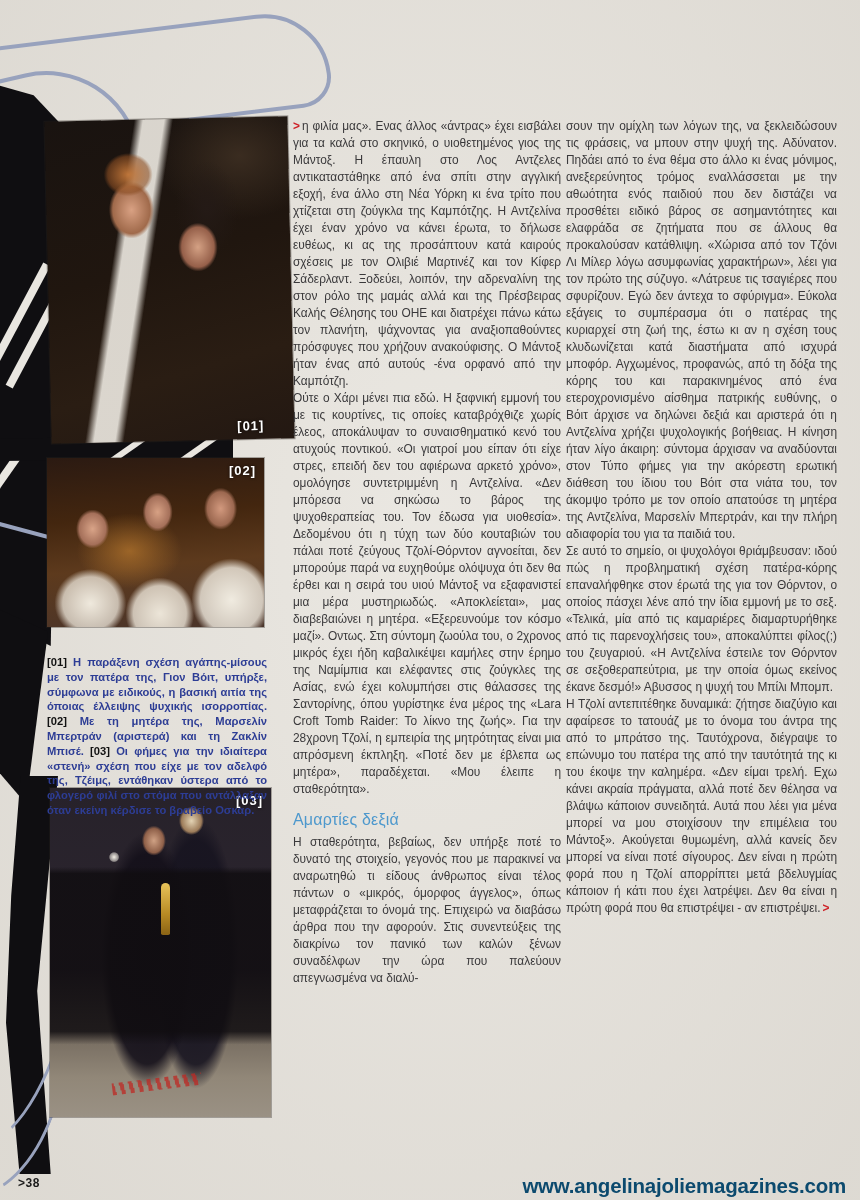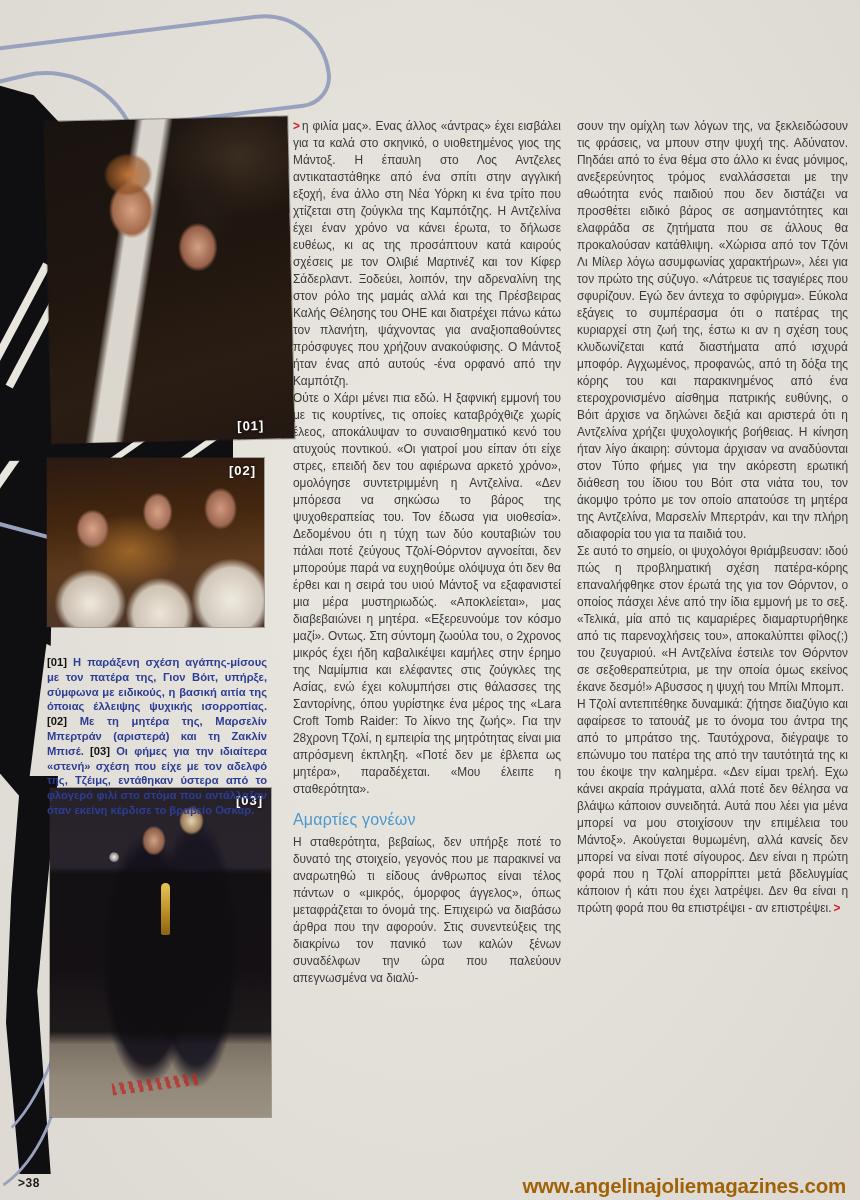--- a/index.html
+++ b/index.html
@@ -118,37 +118,37 @@
     color:#2d3d95; text-align:justify;margin-top:10px;
   }
   .cap-tag{ color:#121212; }
   
   .col{
     position:absolute; z-index:3; top:118px; width:268px;
     font-size:11.9px; line-height:17px; text-align:justify;
     color:#3a393b;
   }
   .col-1{ left:293px; }
-  .col-2{ left:566px; width:271px;margin-left:11px; }
+  .col-2{ left:566px; width:271px; }
   .col p{ margin:0; }
   .subhead{
     margin:13px 0 6px; font-size:16px; font-weight:500; color:#4d98cd;
     text-align:left; letter-spacing:0.2px;
   }
   .marker{ color:#ce2127; font-weight:bold; }
   .lead-marker{ margin-right:2px; }
   .end-marker{ margin-left:2px; }
   
   .page-number{
     position:absolute; z-index:3; left:18px; top:1176px;
     font-size:12px; font-weight:bold; color:#1c1c1c; letter-spacing:0.5px;
   }
   .website{
     position:absolute; z-index:3; right:14px; top:1174px;
-    font-size:20.5px; font-weight:bold; color:#a16207; letter-spacing:-0.2px;
+    font-size:20.5px; font-weight:bold; color:#0c4a6e; letter-spacing:-0.2px;
   }
 </style>
 </head>
 <body>
 
 <div class="page">
 
   <div class="decor">
     <div class="blue-outline-1"></div>
     <div class="blue-outline-2"></div>
@@ -176,21 +176,21 @@
   </div>
   <div class="photo photo3">
     <span class="photo-tag">[03]</span>
   </div>
 
   <p class="caption"><b class="cap-tag">[01]</b> <span>Η παράξενη σχέση αγάπης-μίσους με τον πατέρα της, Γιον Βόιτ, υπήρξε, σύμφωνα με ειδικούς, η βασική αιτία της όποιας έλλειψης ψυχικής ισορροπίας.</span> <b class="cap-tag">[02]</b> <span>Με τη μητέρα της, Μαρσελίν Μπερτράν (αριστερά) και τη Ζακλίν Μπισέ.</span> <b class="cap-tag">[03]</b> <span>Οι φήμες για την ιδιαίτερα «στενή» σχέση που είχε με τον αδελφό της, Τζέιμς, εντάθηκαν ύστερα από το φλογερό φιλί στο στόμα που αντάλλαξαν όταν εκείνη κέρδισε το βραβείο Οσκαρ.</span></p>
 
   <div class="col col-1">
     <p><span class="marker lead-marker">&gt;</span><span>η φιλία μας». Ενας άλλος «άντρας» έχει εισβάλει για τα καλά στο σκηνικό, ο υιοθετημένος γιος της Μάντοξ. Η έπαυλη στο Λος Αντζελες αντικαταστάθηκε από ένα σπίτι στην αγγλική εξοχή, ένα άλλο στη Νέα Υόρκη κι ένα τρίτο που χτίζεται στη ζούγκλα της Καμπότζης. Η Αντζελίνα έχει έναν χρόνο να κάνει έρωτα, το δήλωσε ευθέως, κι ας της προσάπτουν κατά καιρούς σχέσεις με τον Ολιβιέ Μαρτινέζ και τον Κίφερ Σάδερλαντ. Ξοδεύει, λοιπόν, την αδρεναλίνη της στον ρόλο της μαμάς αλλά και της Πρέσβειρας Καλής Θέλησης του ΟΗΕ και διατρέχει πάνω κάτω τον πλανήτη, ψάχνοντας για αναξιοπαθούντες πρόσφυγες που χρήζουν ανακούφισης. Ο Μάντοξ ήταν ένας από αυτούς -ένα ορφανό από την Καμπότζη.</span></p>
     <p>Ούτε ο Χάρι μένει πια εδώ. Η ξαφνική εμμονή του με τις κουρτίνες, τις οποίες καταβρόχθιζε χωρίς έλεος, αποκάλυψαν το συναισθηματικό κενό του ατυχούς ποντικού. «Οι γιατροί μου είπαν ότι είχε στρες, επειδή δεν του αφιέρωνα αρκετό χρόνο», ομολόγησε συντετριμμένη η Αντζελίνα. «Δεν μπόρεσα να σηκώσω το βάρος της ψυχοθεραπείας του. Τον έδωσα για υιοθεσία». Δεδομένου ότι η τύχη των δύο κουταβιών του πάλαι ποτέ ζεύγους Τζολί-Θόρντον αγνοείται, δεν μπορούμε παρά να ευχηθούμε ολόψυχα ότι δεν θα έρθει και η σειρά του υιού Μάντοξ να εξαφανιστεί μια μέρα μυστηριωδώς. «Αποκλείεται», μας διαβεβαιώνει η μητέρα. «Εξερευνούμε τον κόσμο μαζί». Οντως. Στη σύντομη ζωούλα του, ο 2χρονος μικρός έχει ήδη καβαλικέψει καμήλες στην έρημο της Ναμίμπια και ελέφαντες στις ζούγκλες της Ασίας, ενώ έχει κολυμπήσει στις θάλασσες της Σαντορίνης, όπου γυρίστηκε ένα μέρος της «Lara Croft Tomb Raider: Το λίκνο της ζωής». Για την 28χρονη Τζολί, η εμπειρία της μητρότητας είναι μια απρόσμενη έκπληξη. «Ποτέ δεν με έβλεπα ως μητέρα», παραδέχεται. «Μου έλειπε η σταθερότητα».</p>
-    <h3 class="subhead">Αμαρτίες γονέων</h3>
+    <h3 class="subhead">Αμαρτίες δεξιά</h3>
     <p>Η σταθερότητα, βεβαίως, δεν υπήρξε ποτέ το δυνατό της στοιχείο, γεγονός που με παρακινεί να αναρωτηθώ τι είδους άνθρωπος είναι τέλος πάντων ο «μικρός, όμορφος άγγελος», όπως μεταφράζεται το όνομά της. Επιχειρώ να διαβάσω άρθρα που την αφορούν. Στις συνεντεύξεις της διακρίνω τον πανικό των καλών ξένων συναδέλφων την ώρα που παλεύουν απεγνωσμένα να διαλύ-</p>
   </div>
 
   <div class="col col-2">
     <p>σουν την ομίχλη των λόγων της, να ξεκλειδώσουν τις φράσεις, να μπουν στην ψυχή της. Αδύνατον. Πηδάει από το ένα θέμα στο άλλο κι ένας μόνιμος, ανεξερεύνητος τρόμος εναλλάσσεται με την αθωότητα ενός παιδιού που δεν διστάζει να προσθέτει ειδικό βάρος σε ασημαντότητες και ελαφράδα σε ζητήματα που σε άλλους θα προκαλούσαν κατάθλιψη. «Χώρισα από τον Τζόνι Λι Μίλερ λόγω ασυμφωνίας χαρακτήρων», λέει για τον πρώτο της σύζυγο. «Λάτρευε τις τσαγιέρες που σφυρίζουν. Εγώ δεν άντεχα το σφύριγμα». Εύκολα εξάγεις το συμπέρασμα ότι ο πατέρας της κυριαρχεί στη ζωή της, έστω κι αν η σχέση τους κλυδωνίζεται κατά διαστήματα από ισχυρά μποφόρ. Αγχωμένος, προφανώς, από τη δόξα της κόρης του και παρακινημένος από ένα ετεροχρονισμένο αίσθημα πατρικής ευθύνης, ο Βόιτ άρχισε να δηλώνει δεξιά και αριστερά ότι η Αντζελίνα χρήζει ψυχολογικής βοήθειας. Η κίνηση ήταν λίγο άκαιρη: σύντομα άρχισαν να αναδύονται στον Τύπο φήμες για την ακόρεστη ερωτική διάθεση του ίδιου του Βόιτ στα νιάτα του, τον άκομψο τρόπο με τον οποίο απατούσε τη μητέρα της Αντζελίνα, Μαρσελίν Μπερτράν, και την πλήρη αδιαφορία του για τα παιδιά του.</p>
     <p>Σε αυτό το σημείο, οι ψυχολόγοι θριάμβευσαν: ιδού πώς η προβληματική σχέση πατέρα-κόρης επαναλήφθηκε στον έρωτά της για τον Θόρντον, ο οποίος πάσχει λένε από την ίδια εμμονή με το σεξ. «Τελικά, μία από τις καμαριέρες διαμαρτυρήθηκε από τις παρενοχλήσεις του», αποκαλύπτει φίλος(;) του ζευγαριού. «Η Αντζελίνα έστειλε τον Θόρντον σε σεξοθεραπεύτρια, με την οποία όμως εκείνος έκανε δεσμό!» Αβυσσος η ψυχή του Μπίλι Μπομπ.</p>
     <p><span>Η Τζολί αντεπιτέθηκε δυναμικά: ζήτησε διαζύγιο και αφαίρεσε το τατουάζ με το όνομα του άντρα της από το μπράτσο της. Ταυτόχρονα, διέγραψε το επώνυμο του πατέρα της από την ταυτότητά της κι του έκοψε την καλημέρα. «Δεν είμαι τρελή. Εχω κάνει ακραία πράγματα, αλλά ποτέ δεν θέλησα να βλάψω κάποιον συνειδητά. Αυτά που λέει για μένα μπορεί να μου στοιχίσουν την επιμέλεια του Μάντοξ». Ακούγεται θυμωμένη, αλλά κανείς δεν μπορεί να είναι ποτέ σίγουρος. Δεν είναι η πρώτη φορά που η Τζολί απορρίπτει μετά βδελυγμίας κάποιον ή κάτι που έχει λατρέψει. Δεν θα είναι η πρώτη φορά που θα επιστρέψει - αν επιστρέψει.</span><span class="marker end-marker">&gt;</span></p>
   </div>
 
   <div class="page-number">&gt;38</div>

